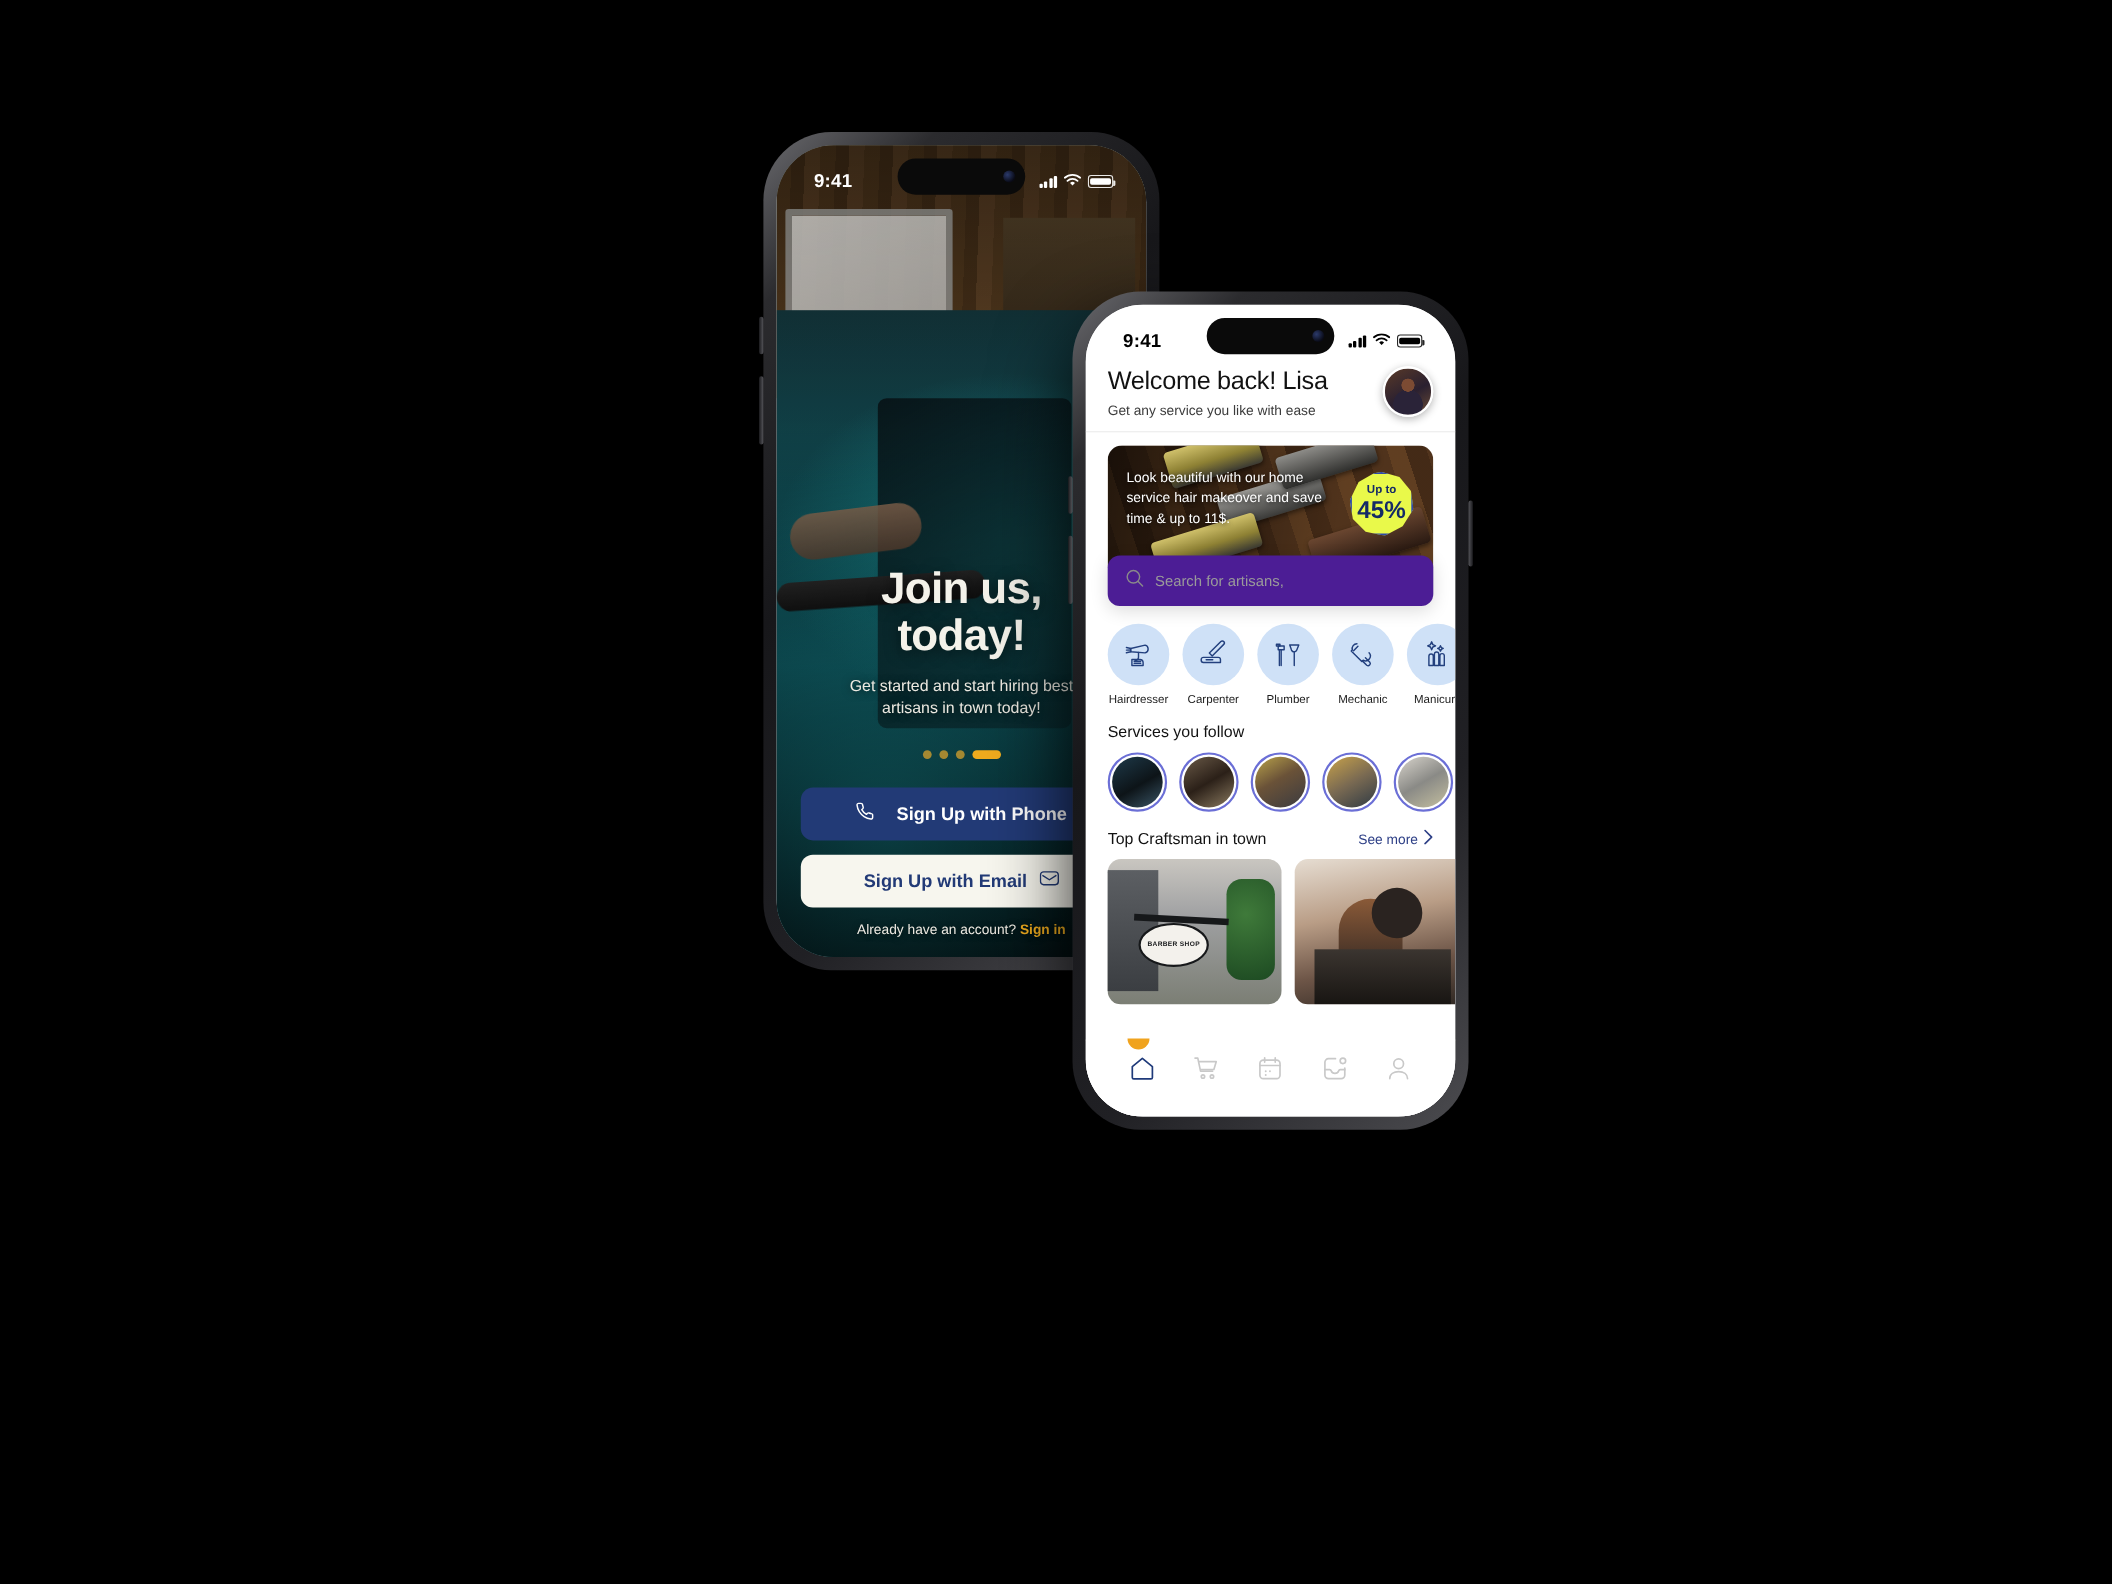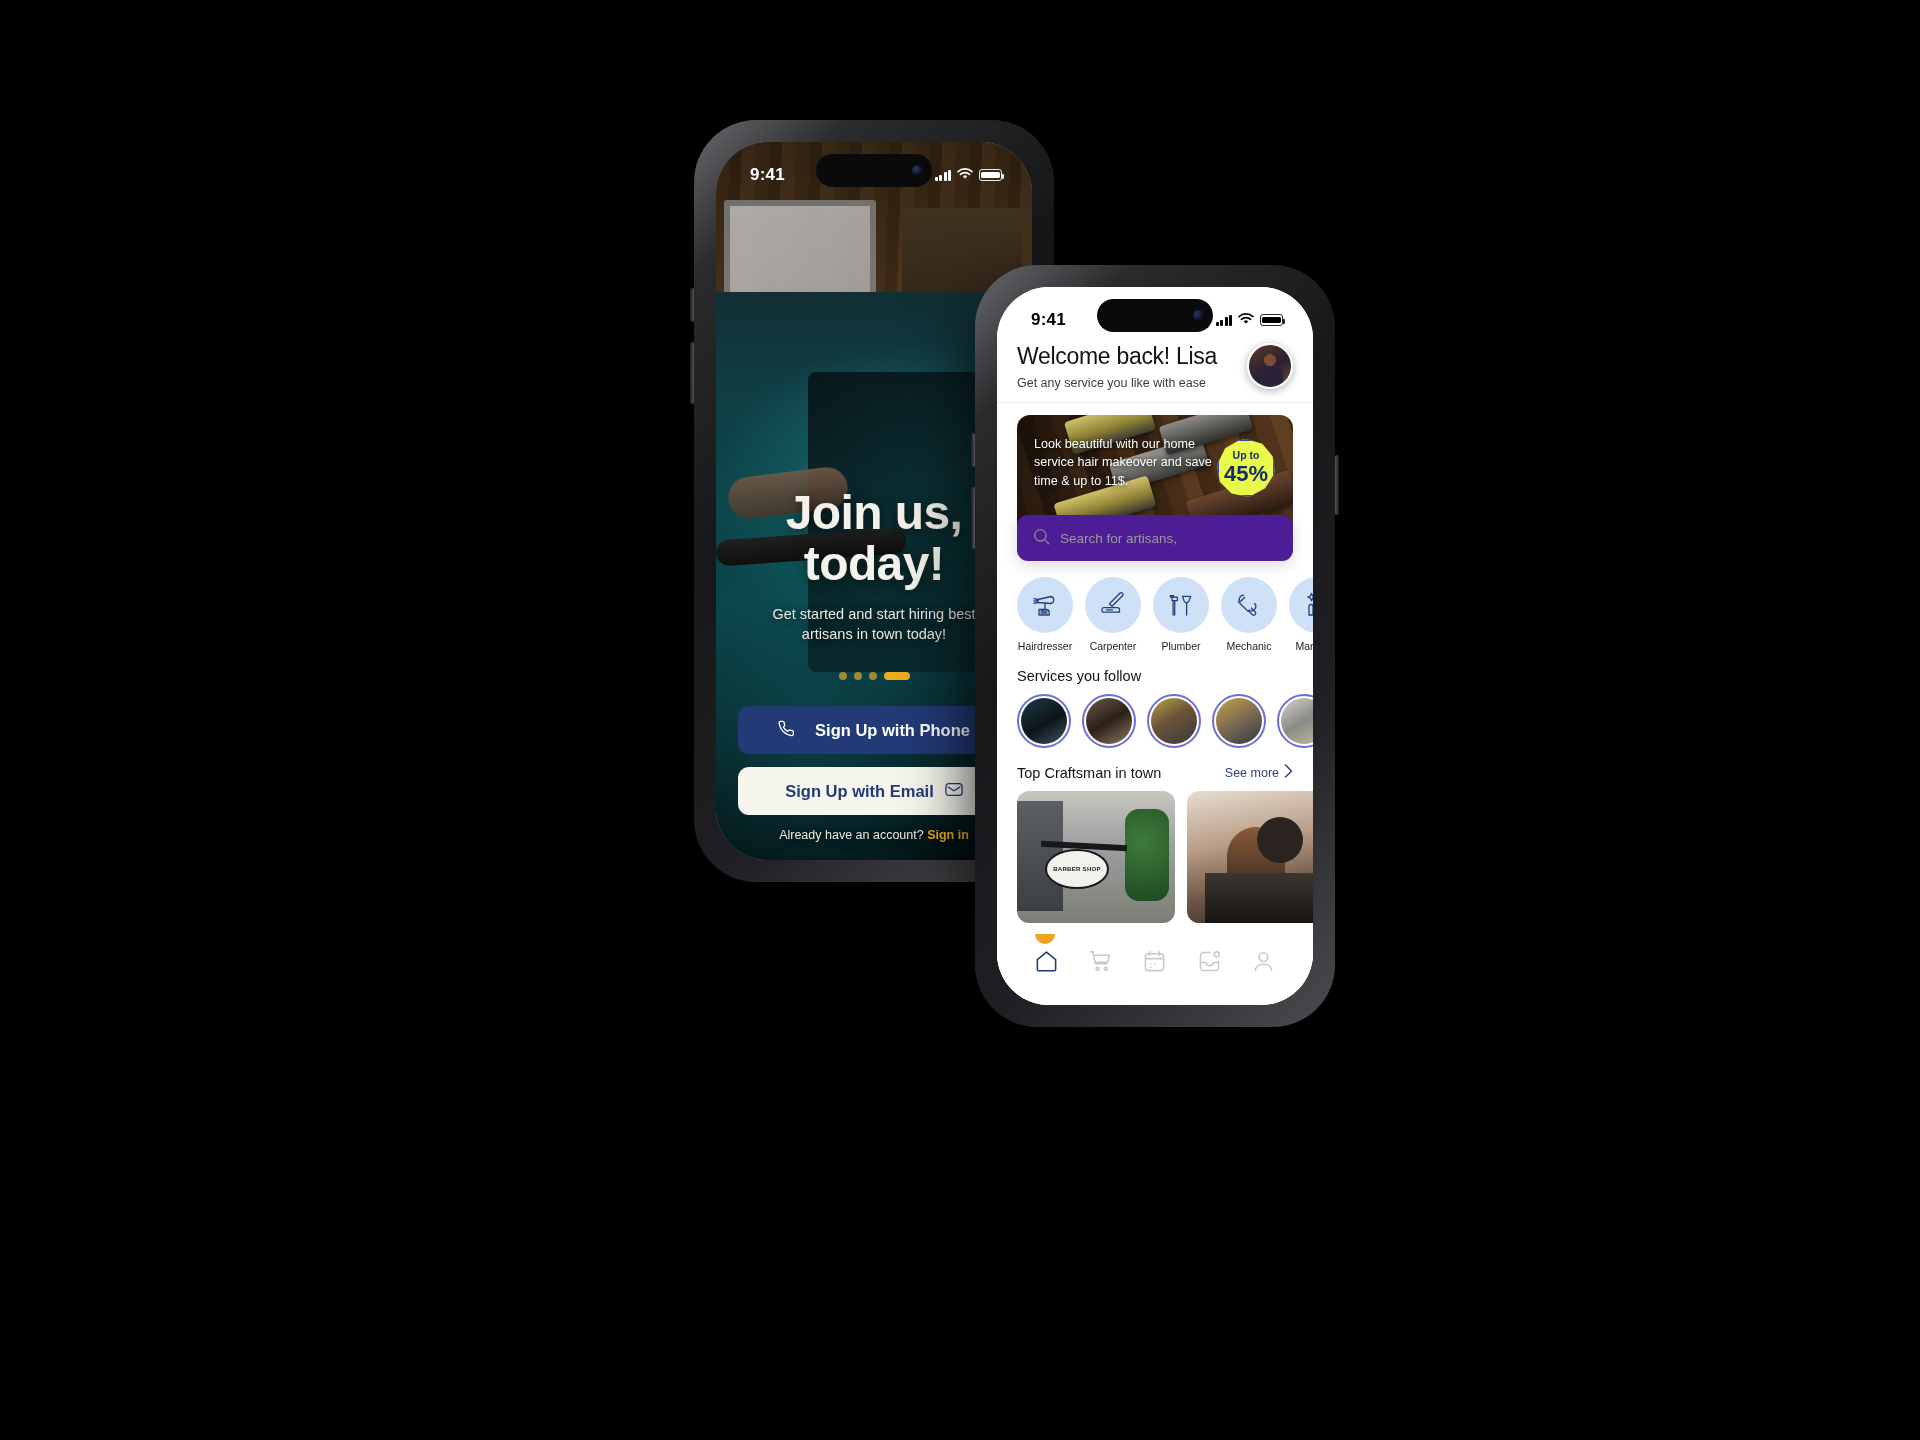--- a/index.html
+++ b/index.html
@@ -8,21 +8,21 @@
     background: #000; overflow: hidden;
     font-family: "Liberation Sans", sans-serif;
   }
   .stage { position: relative; width: 1920px; height: 1440px; background: #000; }
 
   
   .phone {
     position: absolute;
     border-radius: 62px;
     background: linear-gradient(135deg,#6a6a6e 0%,#2b2b2e 14%,#17171a 40%,#202024 70%,#4c4c50 100%);
-    padding: 22px;
+    padding: 12px;
     box-shadow: 0 30px 70px rgba(0,0,0,.85);
   }
   .phone::before, .phone::after{
     content:""; position:absolute; left:-4px; width:4px; border-radius:3px;
     background:linear-gradient(90deg,#1a1a1d,#55555a);
   }
   .phone::before{ top:168px; height:34px; }
   .phone::after { top:222px; height:62px; }
   .side-btn{
     position:absolute; right:-4px; width:4px; border-radius:3px;
@@ -101,21 +101,21 @@
     background:linear-gradient(180deg,#2a2a2a,#141414); border-radius:13px;
     transform:rotate(-4deg); filter:blur(.3px);
   }
   .onb-bg .shade{
     position:absolute; inset:0;
     background:linear-gradient(180deg,rgba(0,0,0,.18) 0%,rgba(0,0,0,.05) 35%,rgba(0,0,0,.38) 70%,rgba(0,0,0,.62) 100%);
   }
 
   .onb-content{ position:absolute; left:0; right:0; bottom:0; padding:0 22px 18px; z-index:10; }
   .onb-title{
-    color:#f4f2ea; font-size:48px; line-height:1.07; font-weight:700;
+    color:#f4f2ea; font-size:40px; line-height:1.07; font-weight:700;
     text-align:center; letter-spacing:-.6px; margin-bottom:14px;
     text-shadow:0 2px 14px rgba(0,0,0,.55);
   }
   .onb-sub{
     color:#ece9e1; font-size:14.5px; line-height:1.42; text-align:center;
     margin-bottom:27px; text-shadow:0 1px 8px rgba(0,0,0,.6);
   }
   .dots{ display:flex; justify-content:center; align-items:center; gap:7px; margin-bottom:26px; }
   .dots span{ width:8px; height:8px; border-radius:50%; background:#e0a52b; opacity:.72; display:block; }
   .dots span.active{ width:26px; border-radius:5px; opacity:1; background:#eeab1e; }

